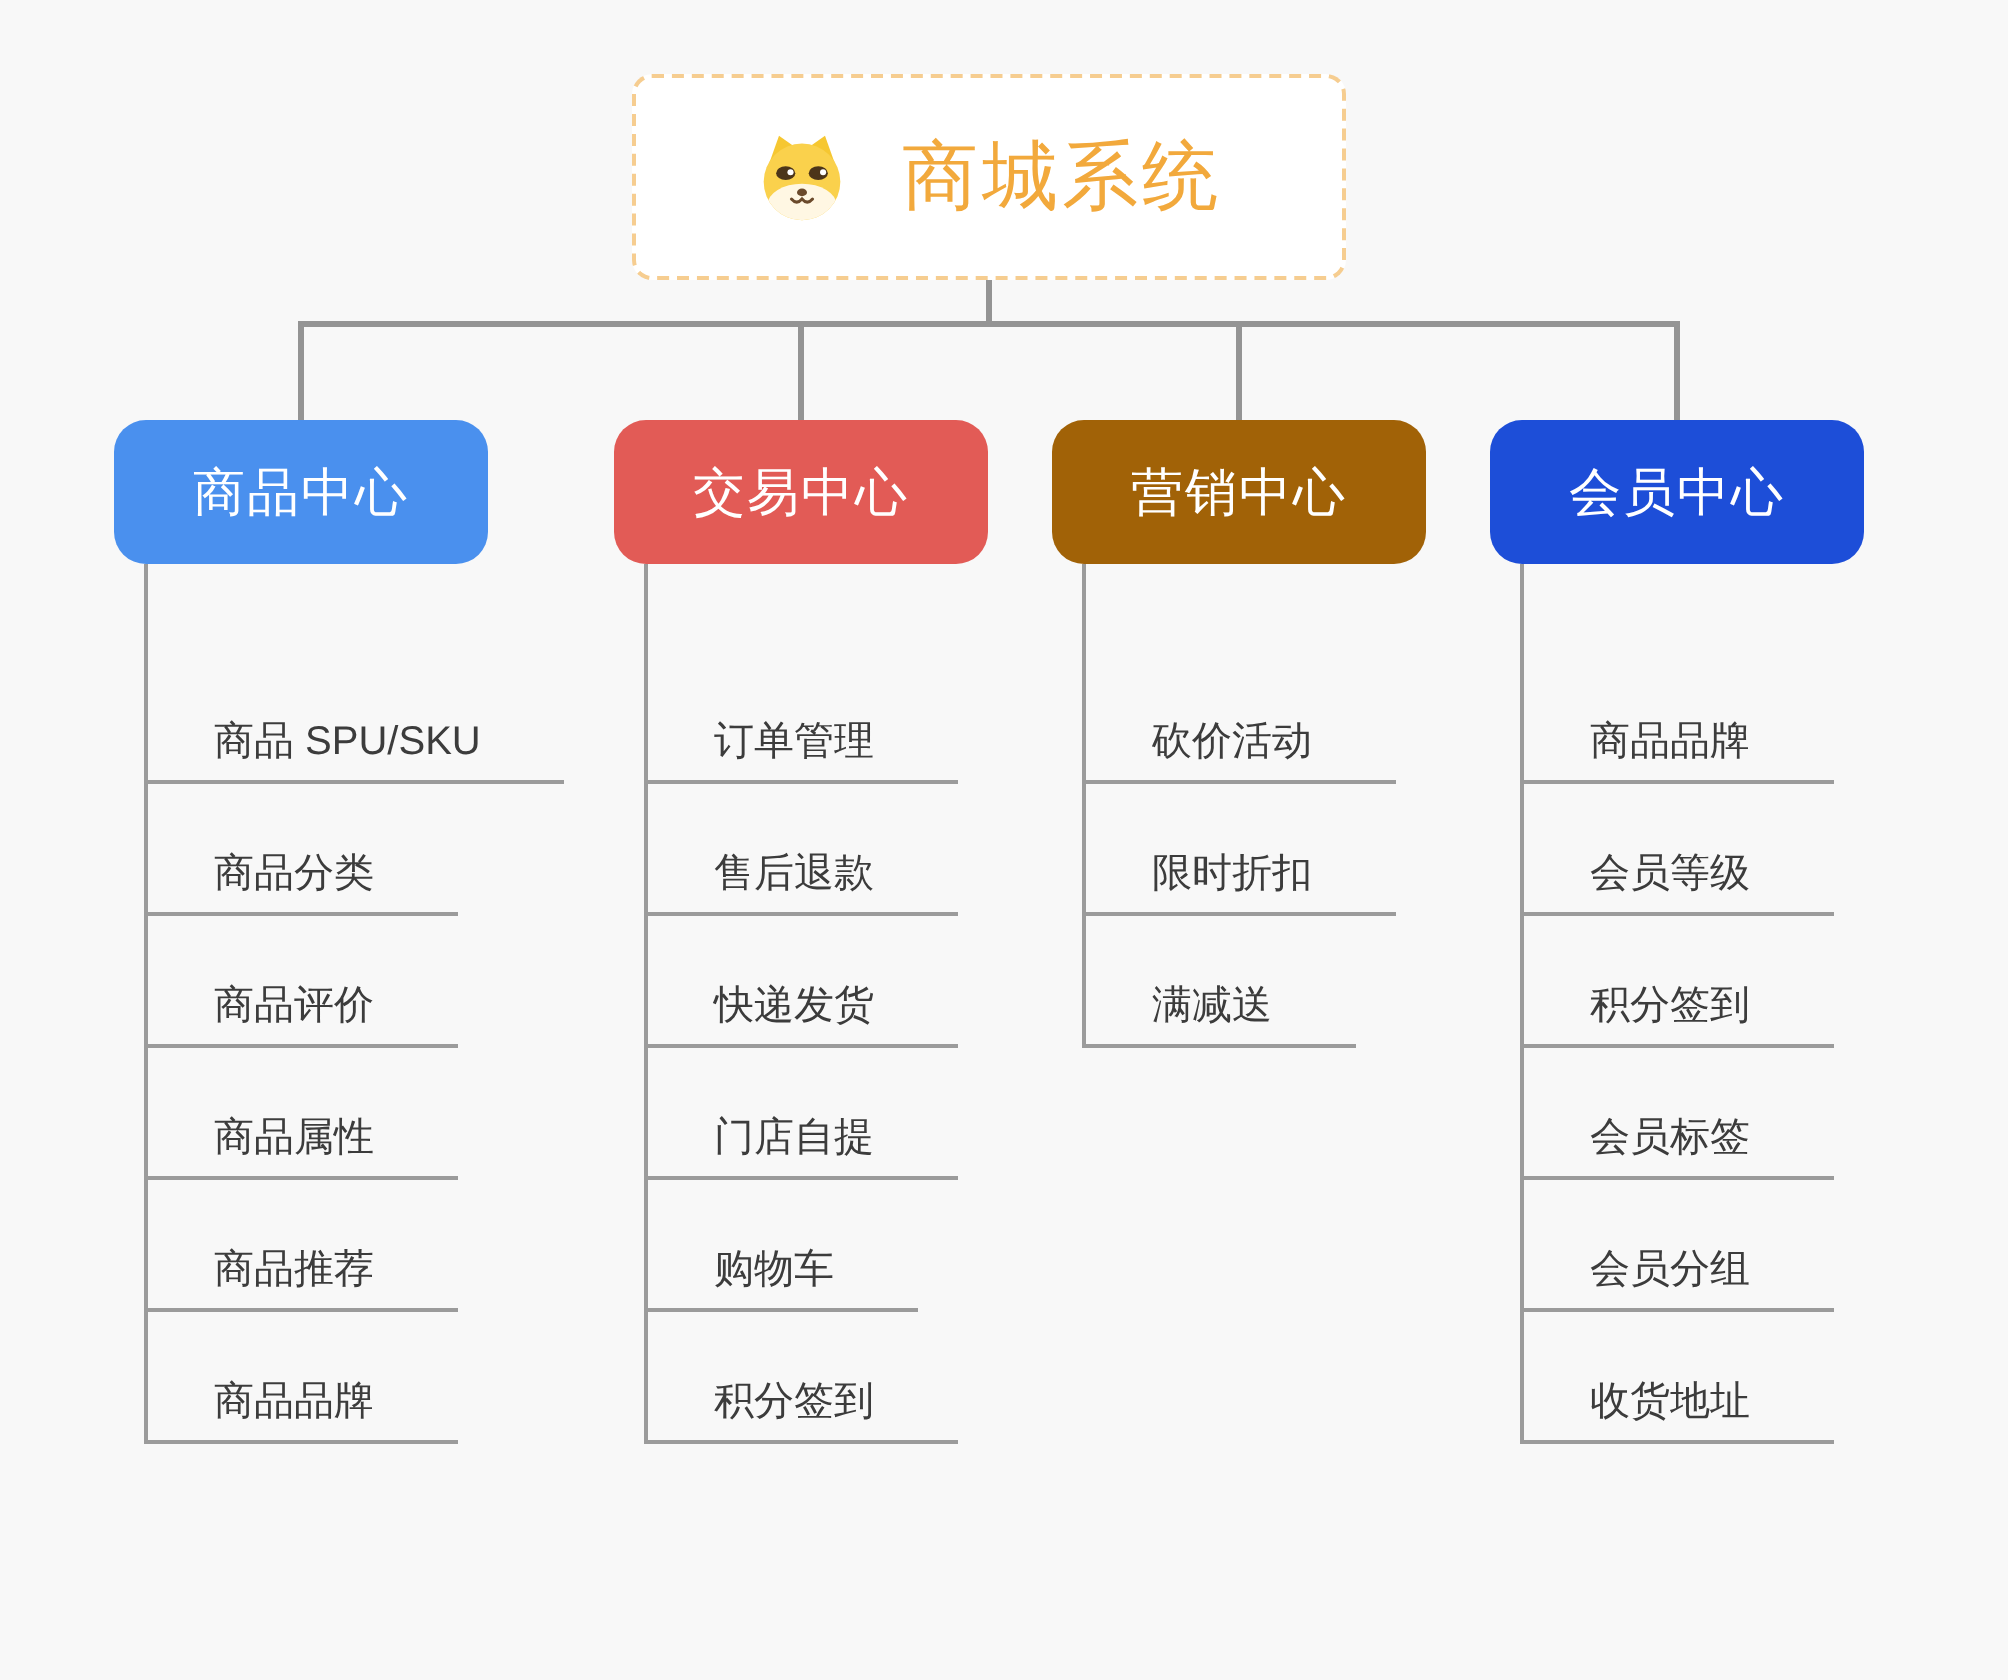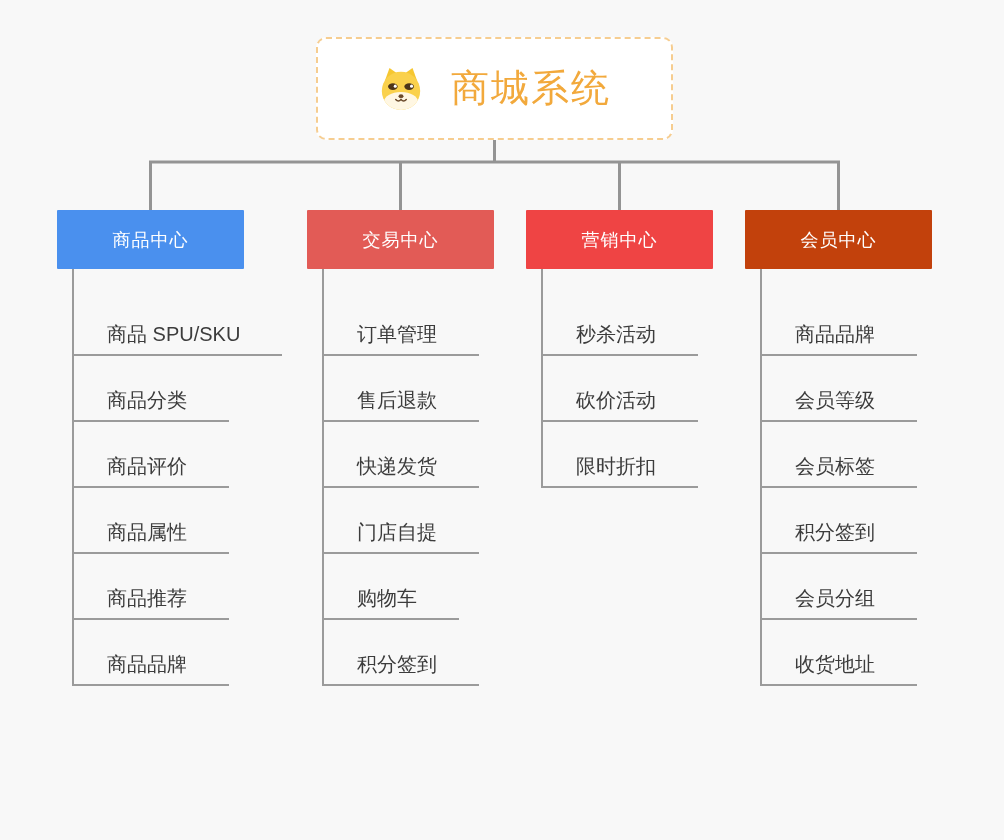--- a/index.html
+++ b/index.html
@@ -15,28 +15,28 @@
     position:absolute;left:316px;top:37px;width:357px;height:103px;box-sizing:border-box;
     background:#ffffff;border:2px dashed #f6cd90;border-radius:10px;
     display:flex;align-items:center;justify-content:center;gap:27px;
     cursor:pointer;
   }
   .root-node .root-label{font-size:38px;letter-spacing:2px;color:#f2a93c;}
   .root-node svg{display:block;}
   
   .column{position:absolute;top:210px;width:187px;}
   .branch-node{
-    height:59px;border-radius:1px;display:flex;align-items:center;justify-content:center;
-    color:#ffffff;font-size:18px;letter-spacing:1px;cursor:pointer;
+    height:72px;border-radius:16px;display:flex;align-items:center;justify-content:center;
+    color:#ffffff;font-size:26px;letter-spacing:1px;cursor:pointer;
   }
   .children{
     margin-left:15px;margin-top:0;border-left:2px solid #9b9b9b;width:max-content;
   }
   .child-item{height:66px;display:flex;align-items:flex-end;cursor:pointer;}
-  .child-item:first-child{height:87px;}
+  .child-item:first-child{height:110px;}
   .child-item .child-label{
     display:block;white-space:nowrap;
     border-bottom:2px solid #9b9b9b;
     padding:0 42px 6px 33px;
     font-size:20px;color:#3c3c3c;
   }
 </style>
 </head>
 <body>
 
@@ -110,48 +110,48 @@
     <div class="child-item">
         <span class="child-label">购物车</span>
       </div>
     <div class="child-item">
         <span class="child-label">积分签到</span>
       </div>
   </div>
 </div>
 
 <div class="column" style="left:526px">
-  <div class="branch-node" style="background-color: #ef4444;">营销中心</div>
+  <div class="branch-node" style="background-color: #a16207;">营销中心</div>
   <div class="children">
-    <div class="child-item">
-        <span class="child-label">秒杀活动</span>
-      </div>
     <div class="child-item">
         <span class="child-label">砍价活动</span>
       </div>
     <div class="child-item">
         <span class="child-label">限时折扣</span>
       </div>
+    <div class="child-item">
+        <span class="child-label">满减送</span>
+      </div>
   </div>
 </div>
 
 <div class="column" style="left:745px">
-  <div class="branch-node" style="background-color: #c2410c;">会员中心</div>
+  <div class="branch-node" style="background-color: #1d4ed8;">会员中心</div>
   <div class="children">
     <div class="child-item">
         <span class="child-label">商品品牌</span>
       </div>
     <div class="child-item">
         <span class="child-label">会员等级</span>
       </div>
     <div class="child-item">
-        <span class="child-label">会员标签</span>
+        <span class="child-label">积分签到</span>
       </div>
     <div class="child-item">
-        <span class="child-label">积分签到</span>
+        <span class="child-label">会员标签</span>
       </div>
     <div class="child-item">
         <span class="child-label">会员分组</span>
       </div>
     <div class="child-item">
         <span class="child-label">收货地址</span>
       </div>
   </div>
 </div>
 

